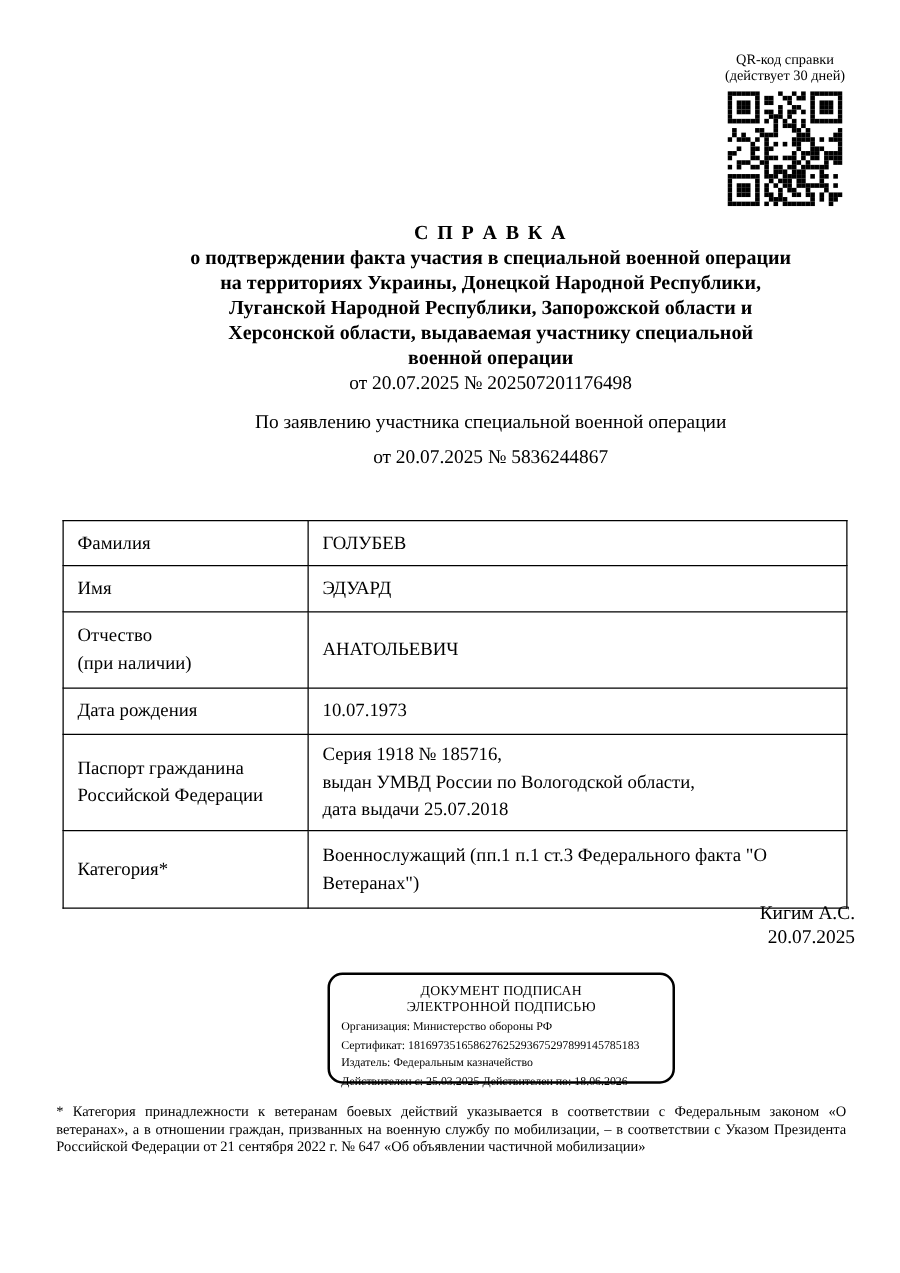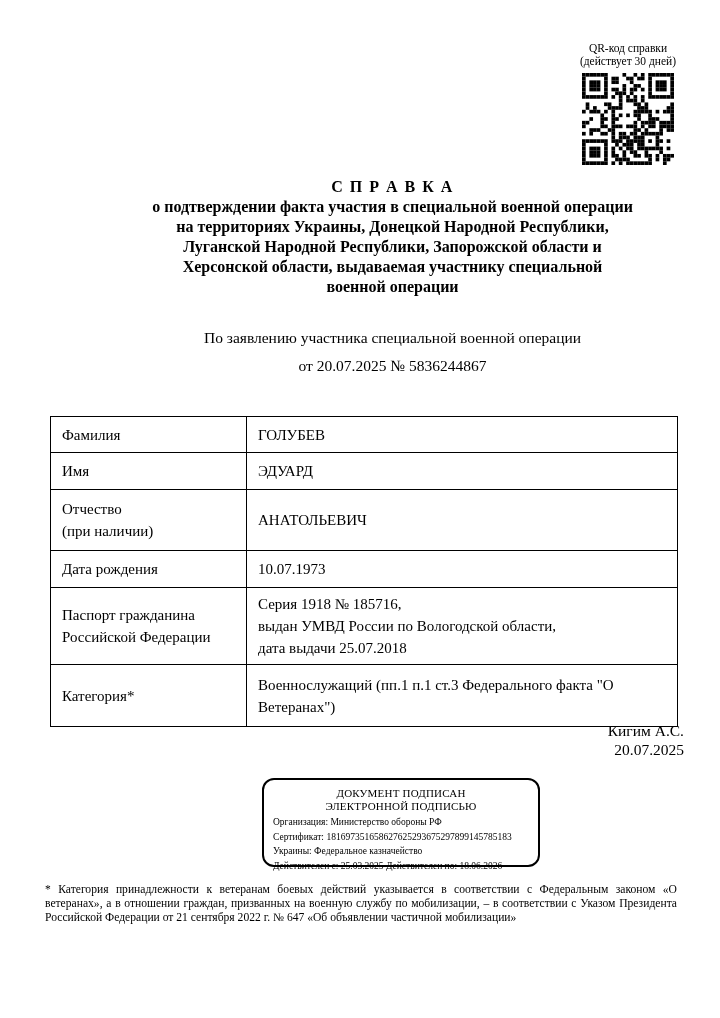--- a/index.html
+++ b/index.html
@@ -385,20 +385,21 @@
       </svg>
   </div>
 
   <div class="heading">
     <div class="h-title">С П Р А В К А</div>
     <div class="h-line">о подтверждении факта участия в специальной военной операции</div>
     <div class="h-line">на территориях Украины, Донецкой Народной Республики,</div>
     <div class="h-line">Луганской Народной Республики, Запорожской области и</div>
     <div class="h-line">Херсонской области, выдаваемая участнику специальной</div>
     <div class="h-line">военной операции</div>
+    <div class="h-number">от 20.07.2025 № 202507201176498</div>
   </div>
 
   <div class="application">
     <div class="a-line1">По заявлению участника специальной военной операции</div>
     <div class="a-line2">от 20.07.2025 № 5836244867</div>
   </div>
 
   <table class="info-table">
     <colgroup>
         <col class="col-label">
@@ -440,19 +441,19 @@
   <div class="signature">
     <div>Кигим А.С.</div>
     <div>20.07.2025</div>
   </div>
 
   <div class="stamp">
     <div class="stamp-title">ДОКУМЕНТ ПОДПИСАН</div>
     <div class="stamp-title">ЭЛЕКТРОННОЙ ПОДПИСЬЮ</div>
     <div class="stamp-body">Организация: Министерство обороны РФ</div>
     <div class="stamp-body">Сертификат: 181697351658627625293675297899145785183</div>
-    <div class="stamp-body">Украины: Федеральное казначейство</div>
+    <div class="stamp-body">Издатель: Федеральным казначейство</div>
     <div class="stamp-body">Действителен с: 25.03.2025 Действителен по: 18.06.2026</div>
   </div>
 
   <div class="footnote">* Категория принадлежности к ветеранам боевых действий указывается в соответствии с Федеральным законом «О ветеранах», а в отношении граждан, призванных на военную службу по мобилизации, – в соответствии с Указом Президента Российской Федерации от 21 сентября 2022 г. № 647 «Об объявлении частичной мобилизации»</div>
 
 </div>
 
 </body></html>

